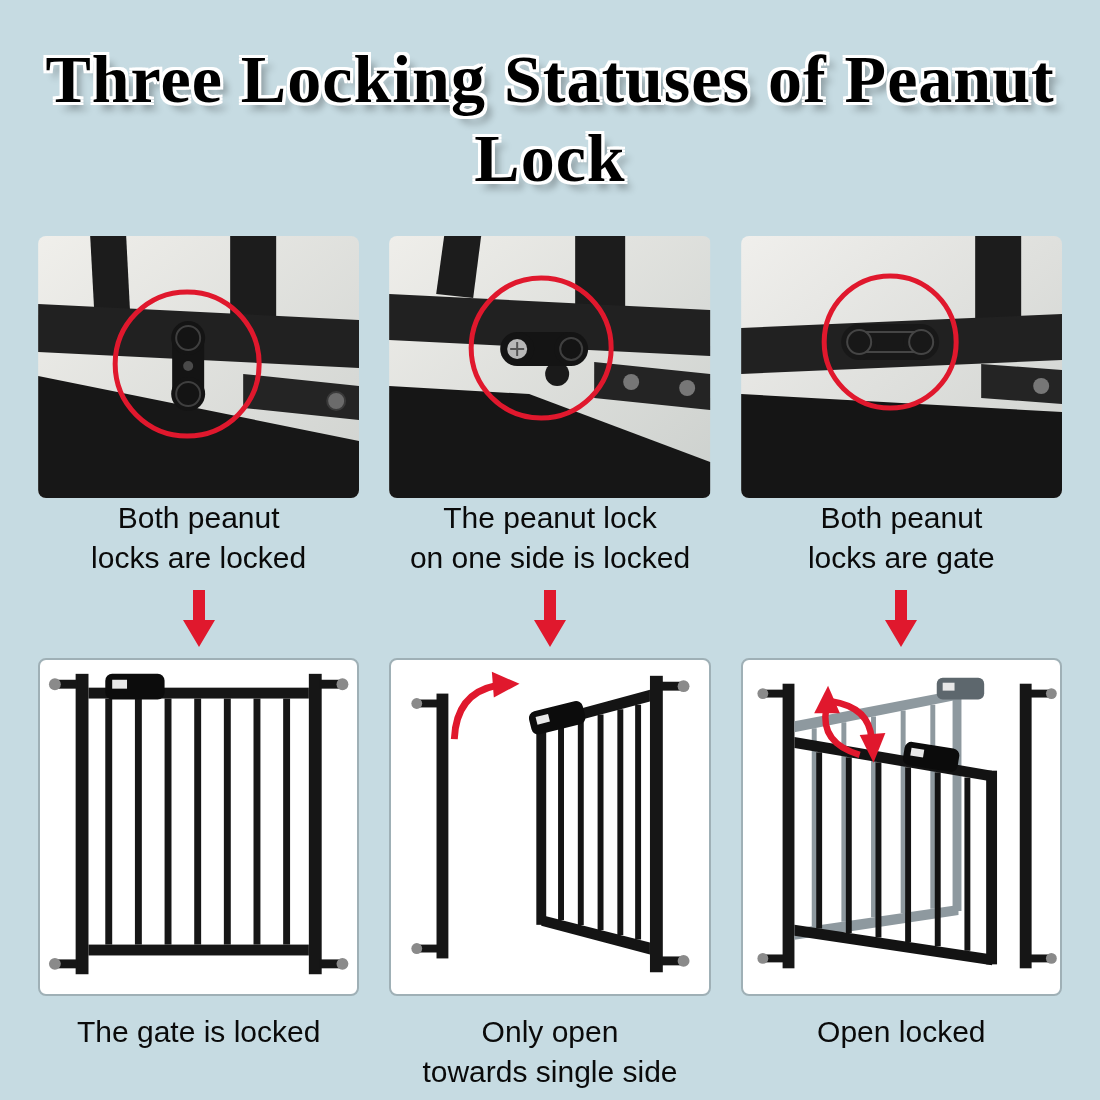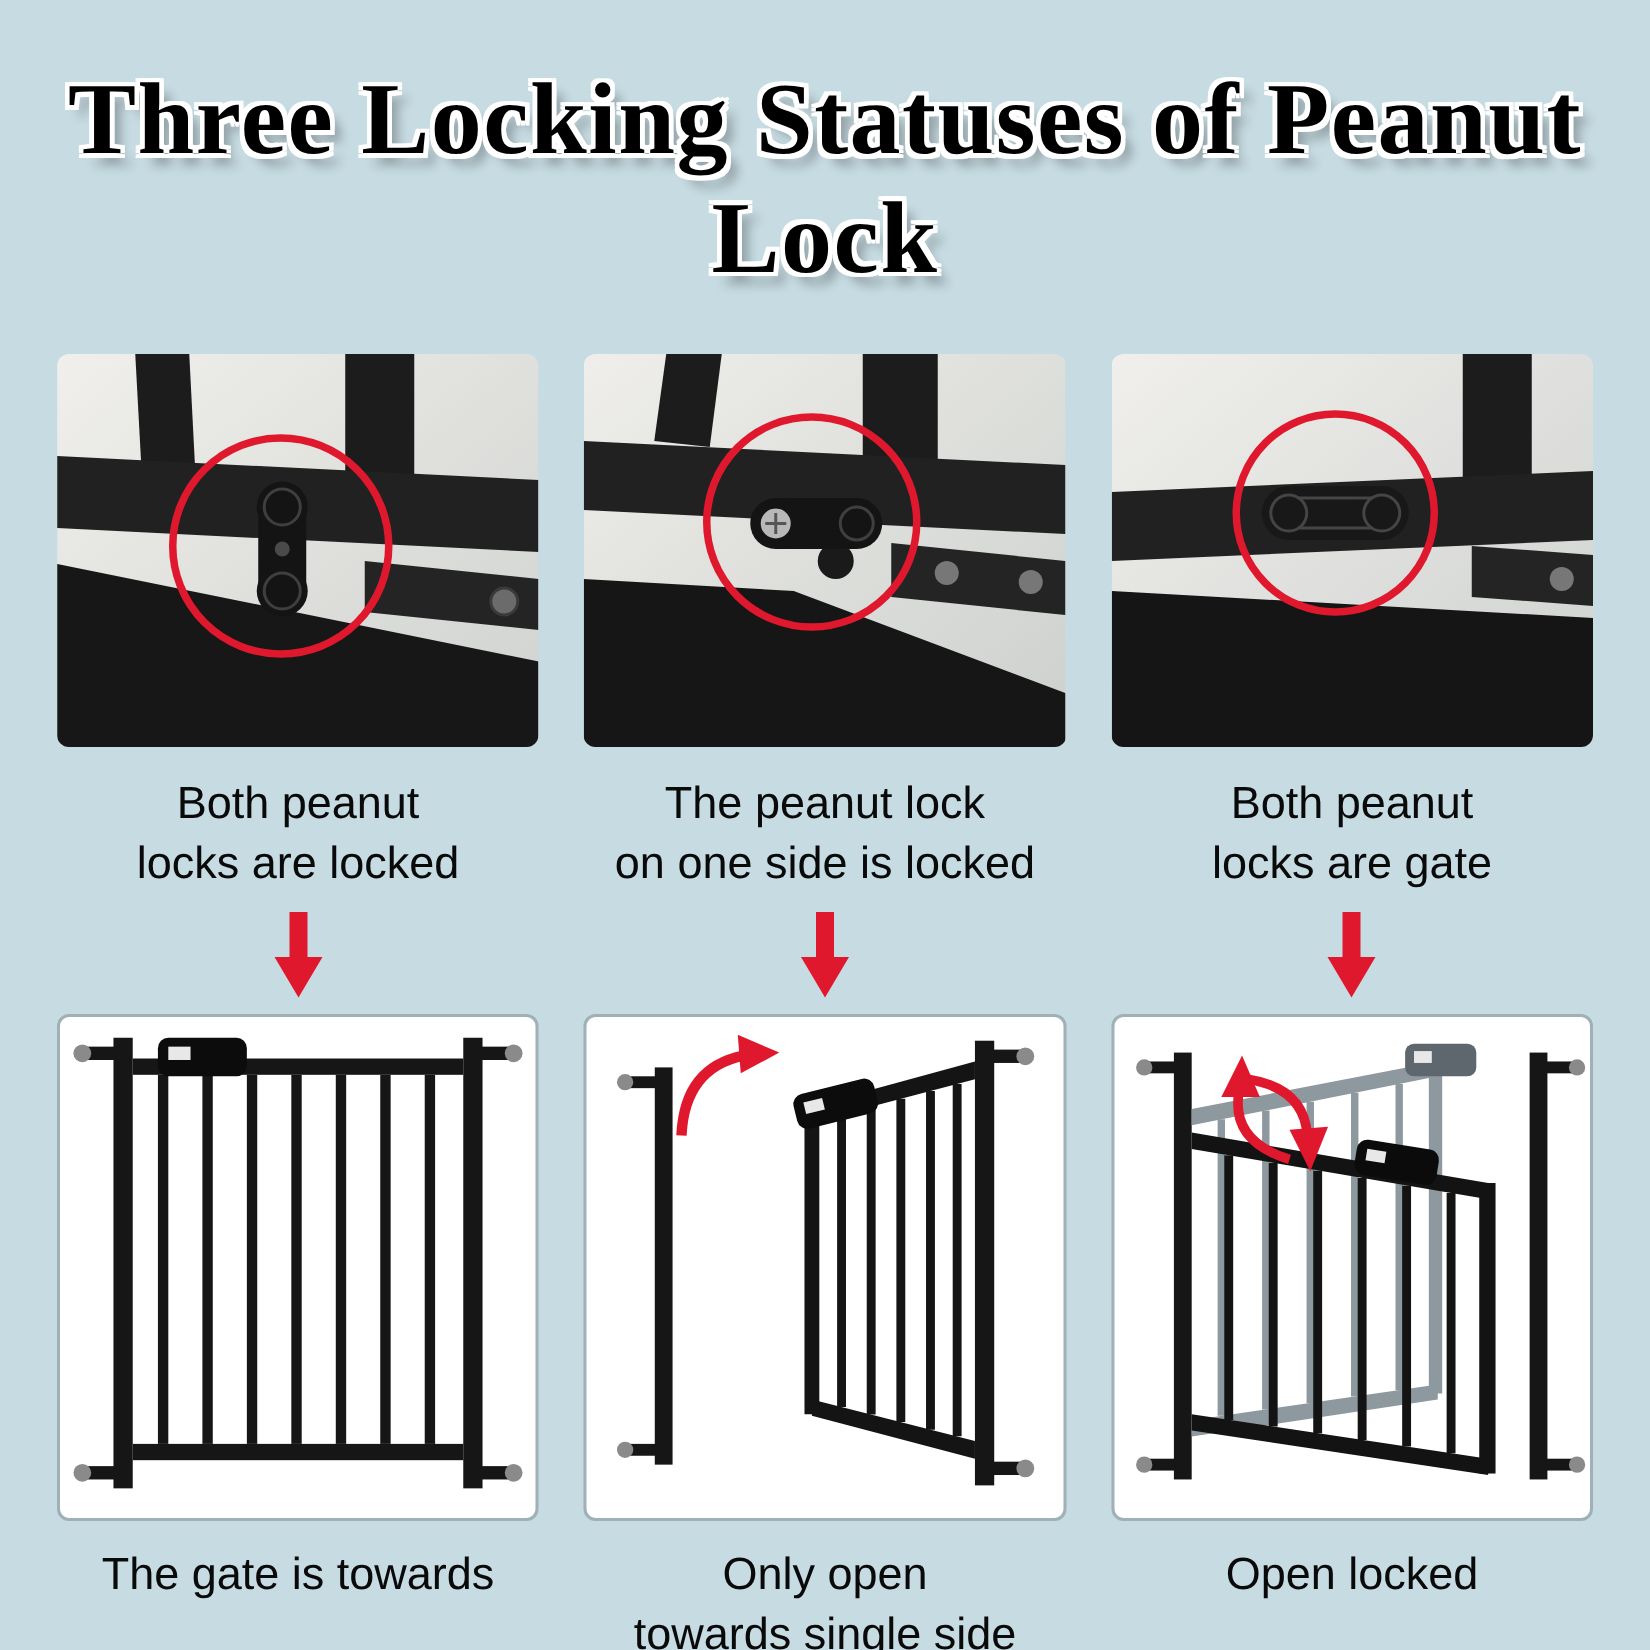--- a/index.html
+++ b/index.html
@@ -35,21 +35,21 @@
     border-radius: 8px;
     overflow: hidden;
   }
   .photo svg, .gatebox svg { width: 100%; height: 100%; display: block; }
   .cap {
     text-align: center;
     font-size: 30px;
     line-height: 1.32;
     color: #0a0a0a;
   }
-  .top-cap { margin-top: 18px; min-height: 82px; }
+  .top-cap { min-height: 82px; }
   .arrowwrap { margin: 10px 0 10px 0; height: 58px; }
   .arrowwrap svg { width: 34px; height: 58px; display: block; }
   .gatebox {
     width: 100%; height: 338px;
     background: #ffffff;
     border: 2px solid #9fb0b6;
     border-radius: 8px;
     box-sizing: border-box;
     overflow: hidden;
   }
@@ -126,21 +126,21 @@
           <circle cx="15" cy="307.5" r="6" fill="#8a8a8a"></circle>
           <circle cx="306" cy="24.5" r="6" fill="#8a8a8a"></circle>
           <circle cx="306" cy="307.5" r="6" fill="#8a8a8a"></circle>
           <g>
             <rect x="66" y="14" width="60" height="26" rx="7" fill="#0c0c0c"></rect>
             <rect x="73" y="20" width="15" height="9" fill="#e8e8e8"></rect>
           </g>
         </svg>
       </div>
       <div class="cap bottom-cap">
-        <div>The gate is towards</div>
+        <div>The gate is locked</div>
         <div></div>
       </div>
     </section>
 
     <section class="col">
       <div class="photo">
         <svg viewBox="0 0 321 262">
           <defs>
             <linearGradient id="g2" x1="0" y1="0" x2="1" y2="1">
               <stop offset="0" stop-color="#efeeea"></stop>

